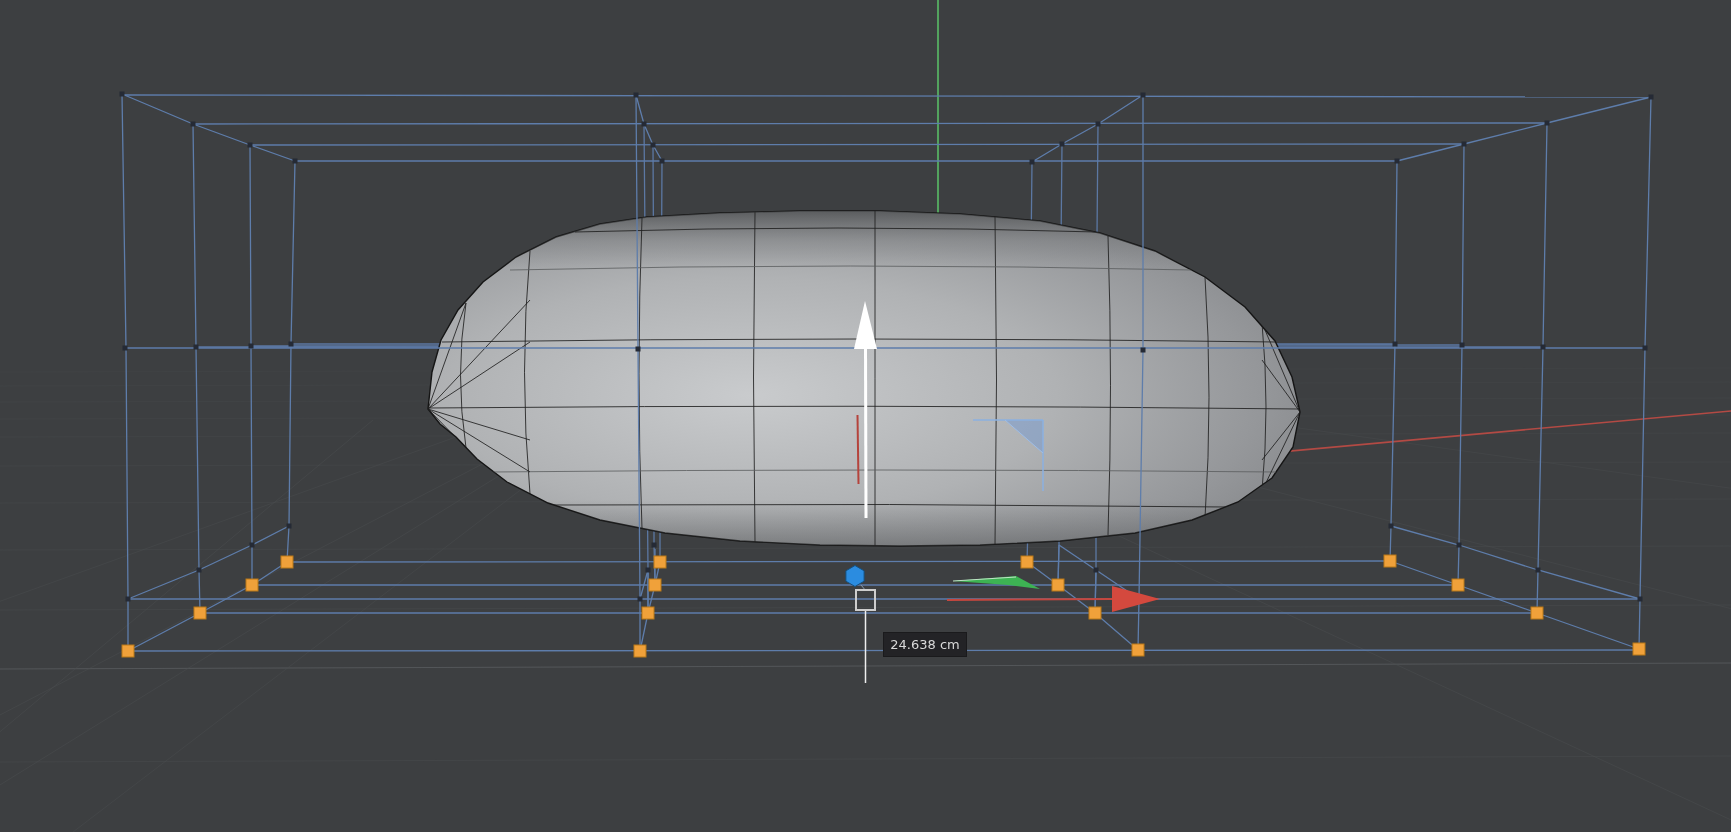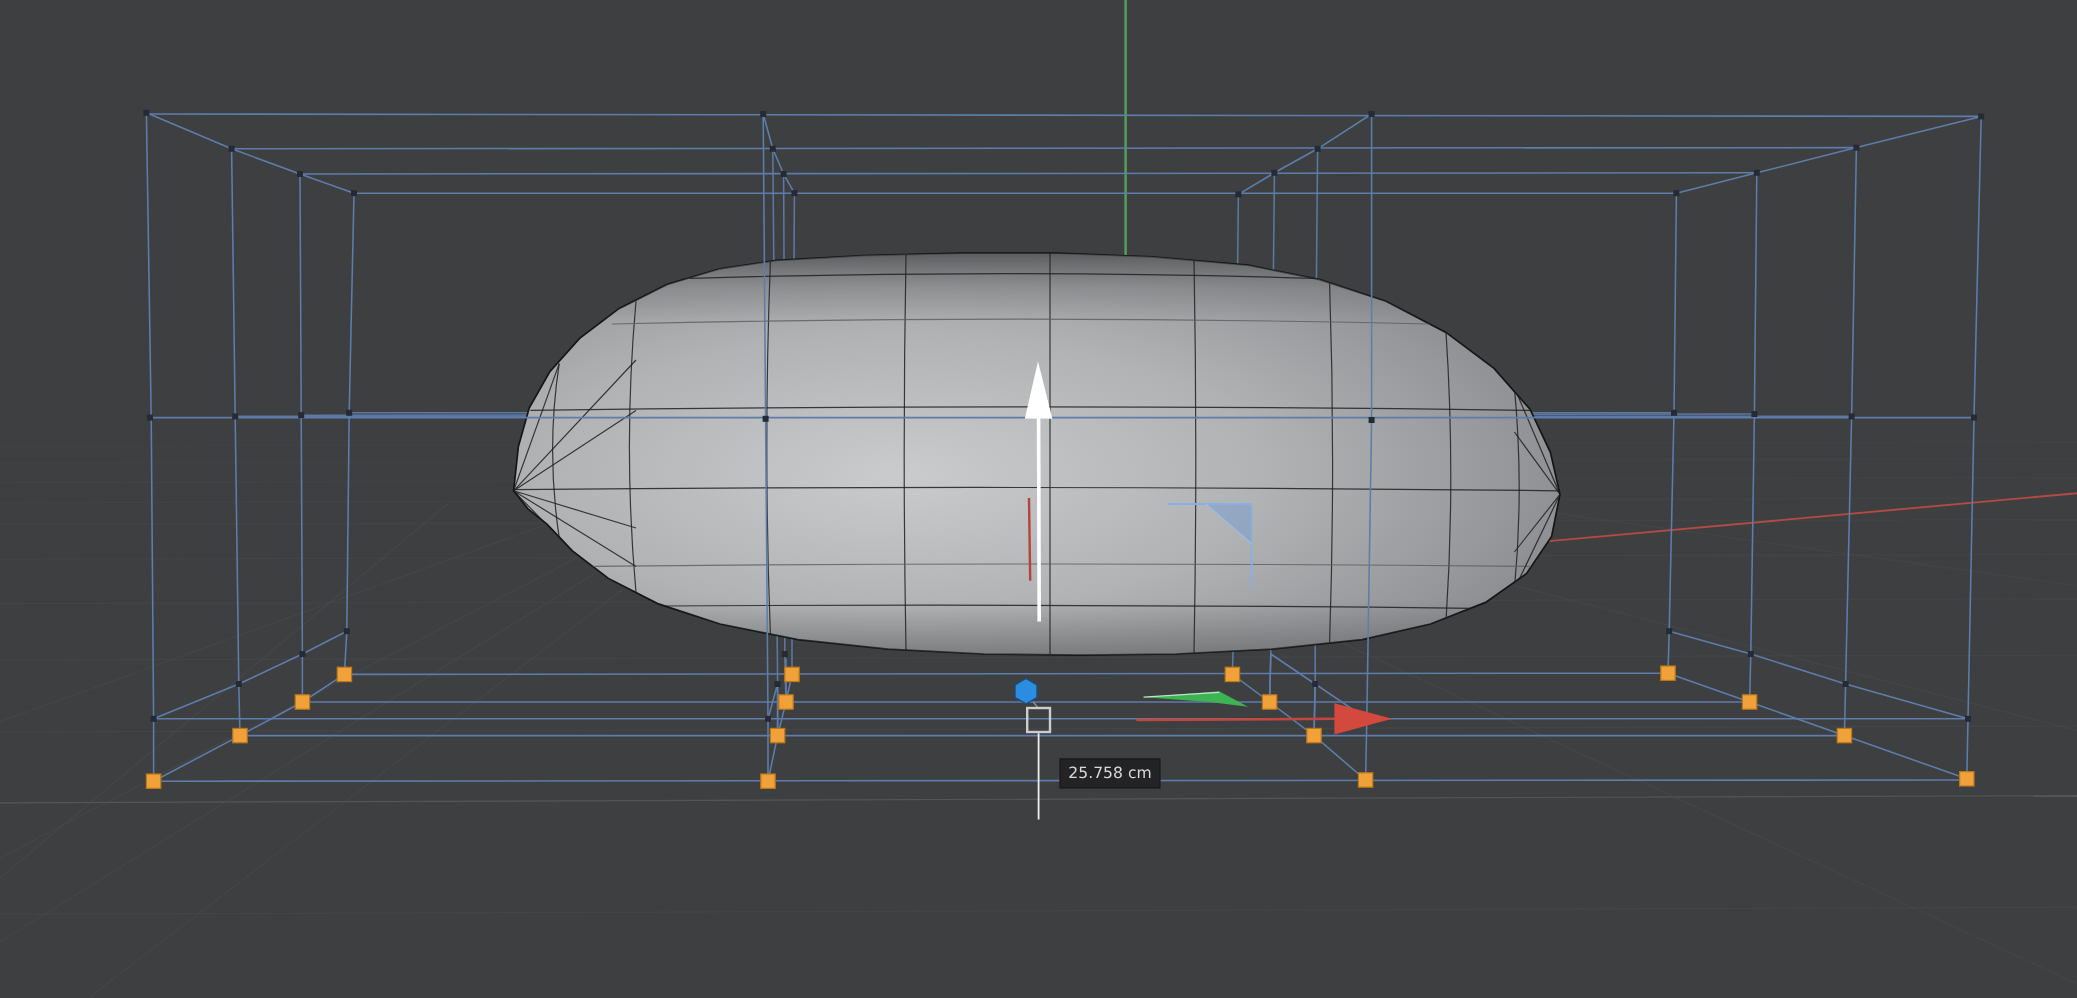--- a/index.html
+++ b/index.html
@@ -223,14 +223,14 @@
       <g>
         <line x1="947" y1="600" x2="1112" y2="599" stroke="#c4473f" stroke-width="2"></line>
         <polygon points="1112,586 1112,612 1160,599" fill="#d4493e"></polygon>
       </g>
       <polygon points="855,565.5 864.1,570.8 864.1,581.2 855,586.5 845.9,581.2 845.9,570.8" fill="#2b8ce0" stroke="#16507e" stroke-width="1"></polygon>
       <line x1="861" y1="585" x2="866" y2="591" stroke="#8899aa" stroke-width="1"></line>
       <rect x="856" y="590" width="19" height="20" fill="none" stroke="#cdcdcd" stroke-width="2"></rect>
     </g>
   </svg>
 
-  <div id="tooltip">25.758 cm</div>
+  <div id="tooltip">24.638 cm</div>
 </div>
 
 </body></html>

